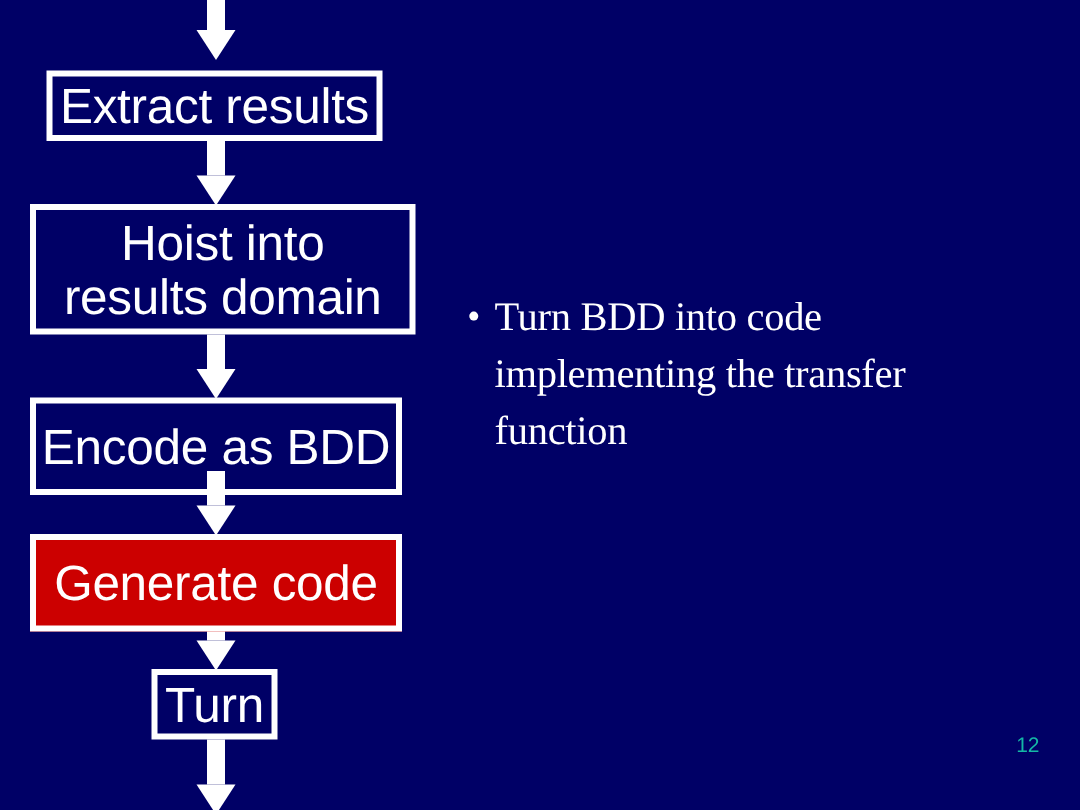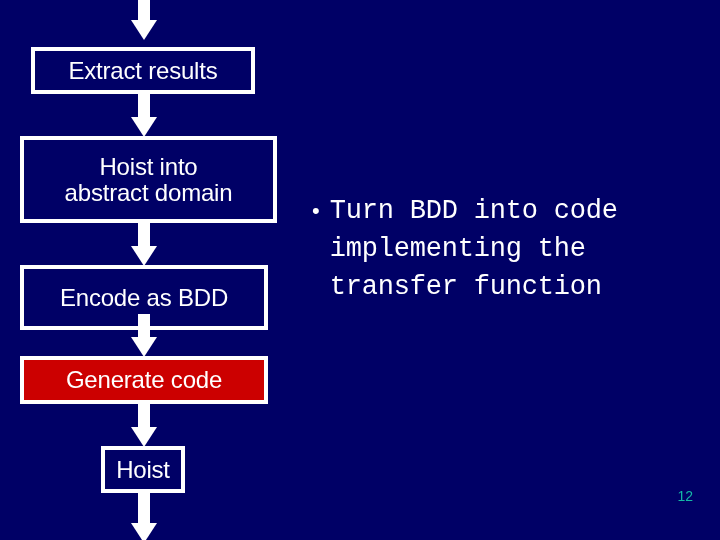--- a/index.html
+++ b/index.html
@@ -26,41 +26,41 @@
   .node {
     position: absolute;
     box-sizing: border-box;
     border: 4px solid #ffffff;
     color: #ffffff;
     display: flex;
     align-items: center;
     justify-content: center;
     text-align: center;
     font-family: "Liberation Sans", sans-serif;
-    font-size: 24px;
+    font-size: 33px;
     line-height: 1.08;
     letter-spacing: -0.2px;
     white-space: pre-line;
     z-index: 3;
   }
   .node.fill-none { background: transparent; }
   .node.fill-red  { background: #CC0000; }
 
   
   #node-extract {
     left: 31px;  top: 47px;  width: 224px; height: 47px;
   }
   #node-hoist {
     left: 20px;  top: 136px; width: 257px; height: 87px;
   }
   #node-encode {
     left: 20px;  top: 265px; width: 248px; height: 65px;
   }
   #node-generate {
-    left: 20px;  top: 356px; width: 248px; height: 48px;
+    left: 20px;  top: 356px; width: 248px; height: 65px;
   }
   #node-test {
     left: 101px; top: 446px; width: 84px; height: 47px;
   }
 
   
   .arrow {
     position: absolute;
     z-index: 2;
   }
@@ -120,21 +120,21 @@
   }
   #bullet-block .dot {
     color: #ffffff;
     font-size: 22px;
     line-height: 38px;
     margin-right: 10px;
     flex: 0 0 auto;
   }
   #bullet-block .bullet-text {
     color: #ffffff;
-    font-family: Liberation Mono, monospace;
+    font-family: Liberation Serif, serif;
     font-size: 27px;
     line-height: 38px;
     letter-spacing: -0.2px;
   }
 
   
   #page-number {
     position: absolute;
     right: 27px;
     bottom: 36px;
@@ -175,27 +175,27 @@
   </div>
 
   <div class="arrow" id="arrow-bottom">
     <div class="shaft"></div>
     <div class="head"></div>
   </div>
 
   <div class="node fill-none" id="node-extract">Extract results</div>
 
   <div class="node fill-none" id="node-hoist">Hoist into
-abstract domain</div>
+results domain</div>
 
   <div class="node fill-none" id="node-encode">Encode as BDD</div>
 
   <div class="node fill-red" id="node-generate">Generate code</div>
 
-  <div class="node fill-none" id="node-test">Hoist</div>
+  <div class="node fill-none" id="node-test">Turn</div>
 
   <div id="bullet-block">
     <span class="dot">•</span>
     <span class="bullet-text">Turn BDD into code implementing the transfer function</span>
   </div>
 
   <div id="page-number">12</div>
 
 </div>
 

